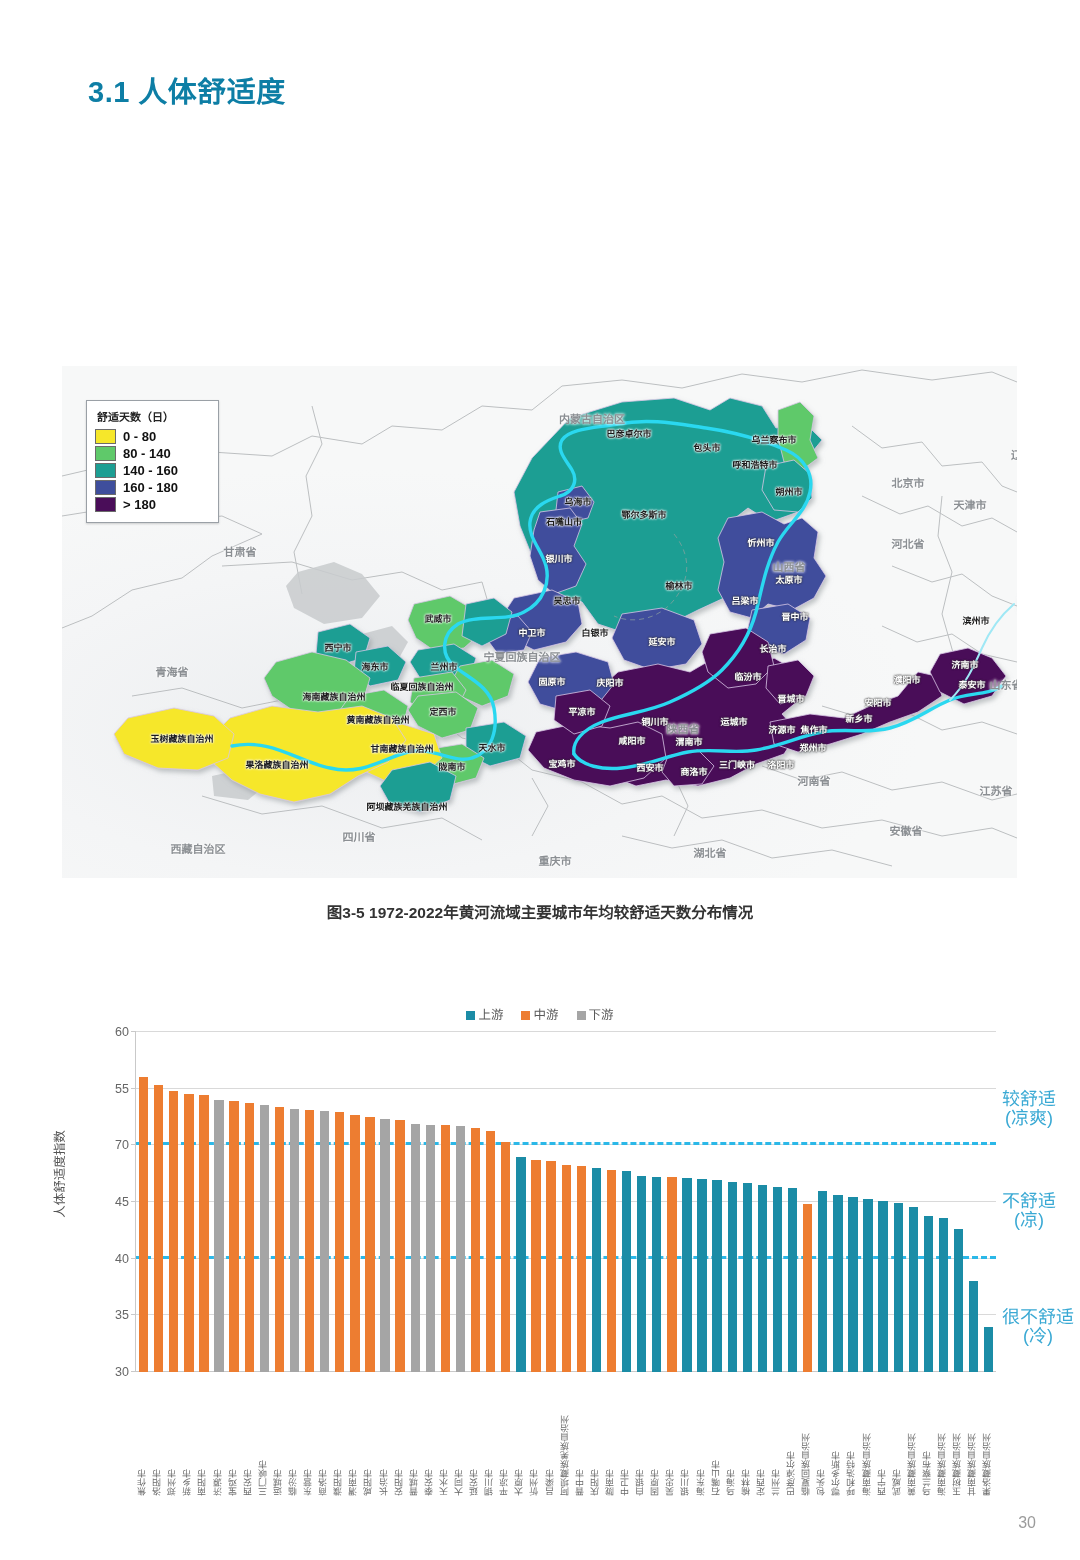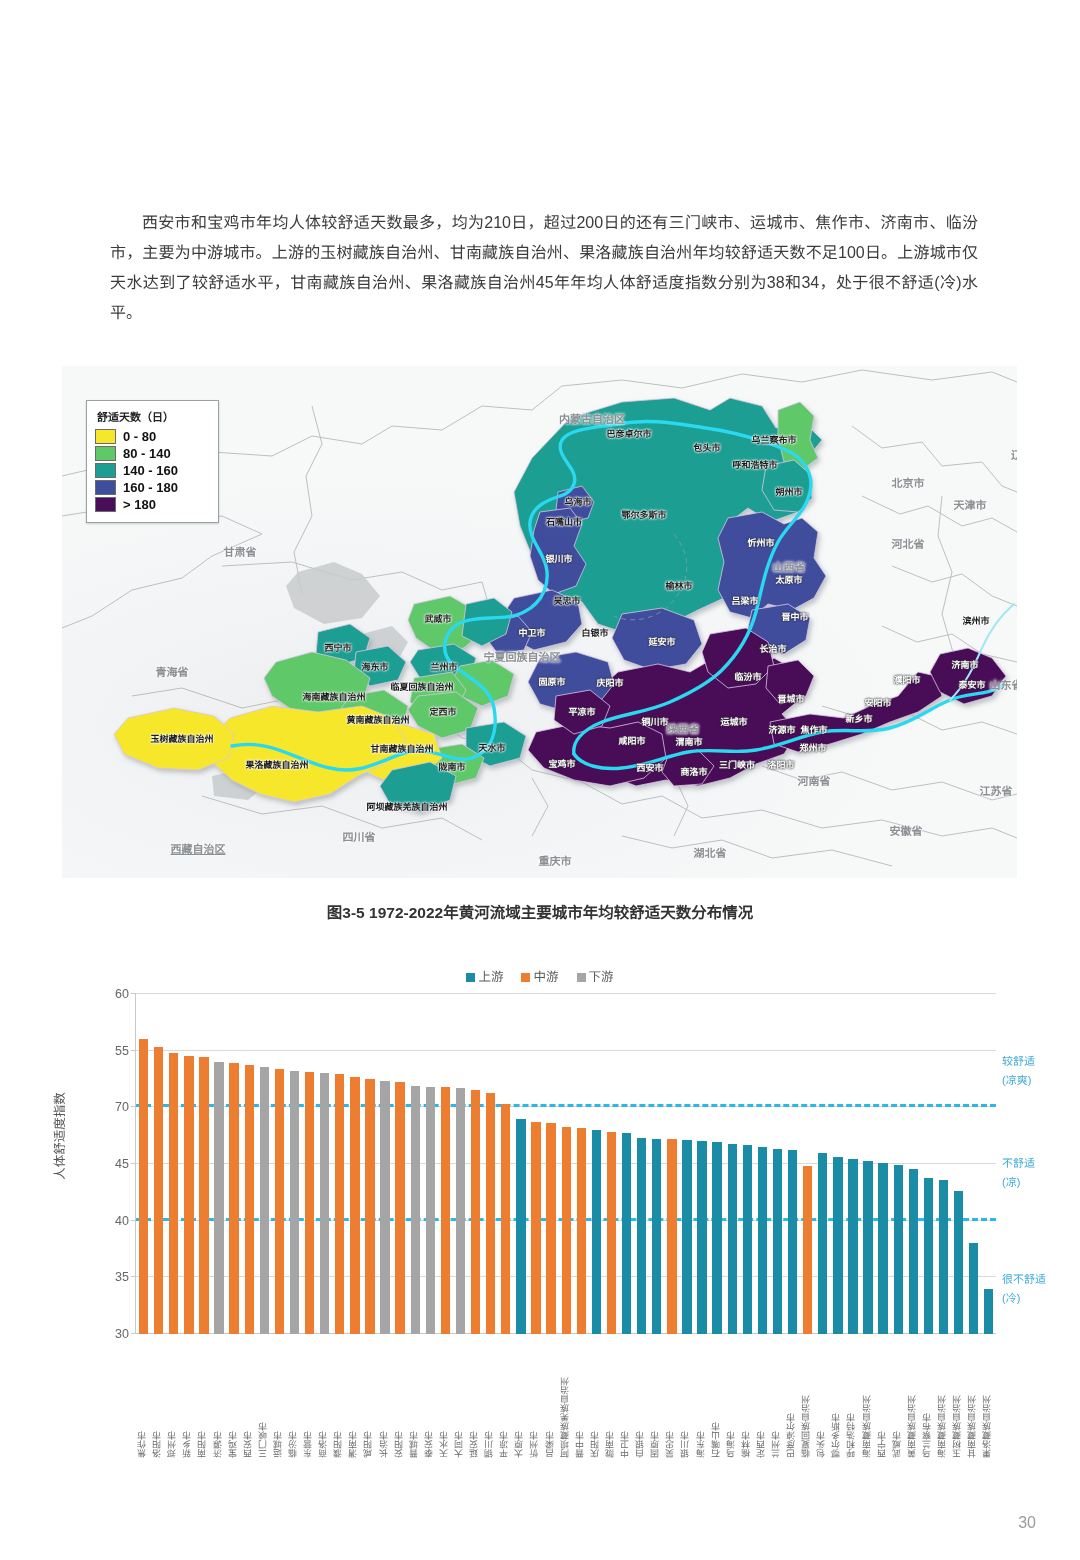--- a/index.html
+++ b/index.html
@@ -55,21 +55,21 @@
   .mlabel.white{color:#ffffff;text-shadow:0 0 2px #333,0 0 2px #333;}
 
   .cap{
     position:absolute;width:100%;text-align:center;
     font-size:15.5px;font-weight:bold;color:#333;
   }
   #cap1{top:900px;left:0;}
   #cap2{top:1470px;left:0;}
 
   
-  .chart-wrap{position:absolute;left:40px;top:966px;width:1000px;height:500px;}
+  .chart-wrap{position:absolute;left:40px;top:1004px;width:1000px;height:500px;}
   .chart-legend{
     position:absolute;left:0;top:0;width:1000px;text-align:center;
     font-size:12.5px;color:#5a5a5a;
   }
   .chart-legend span.itm{margin:0 9px;white-space:nowrap;}
   .sw{display:inline-block;width:9px;height:9px;margin-right:3px;vertical-align:-1px;}
 
   .plot{
     position:absolute;left:95px;top:28px;width:860px;height:340px;
     border-left:1px solid #c9c9c9;
@@ -92,31 +92,31 @@
     white-space:nowrap;
   }
   .xlabels{position:absolute;left:95px;top:372px;width:860px;height:120px;
     display:flex;justify-content:space-between;}
   .xcol{flex:1 1 0;display:flex;justify-content:center;}
   .xlab{
     font-size:9px;color:#6a6a6a;white-space:nowrap;
     writing-mode:vertical-rl;transform:rotate(180deg);
     letter-spacing:0px;line-height:9px;
   }
-  .annot{position:absolute;font-size:11px;color:#3aa9d4;text-align:left;
+  .annot{position:absolute;font-size:18px;color:#3aa9d4;text-align:center;
     line-height:19px;white-space:nowrap;}
   .annot .sub{display:block;}
   .pageno{position:absolute;right:44px;bottom:28px;font-size:16px;color:#9b9b9b;}
 </style>
 </head>
 <body>
 
 <div class="page">
 
-  <div class="para" id="para2">西安市和宝鸡市年均人体较舒适天数最多，均为210日，超过200日的还有三门峡市、运城市、焦作市、济南市、临汾市，主要为中游城市。上游的玉树藏族自治州、甘南藏族自治州、果洛藏族自治州年均较舒适天数不足100日。上游城市仅天水达到了较舒适水平，甘南藏族自治州、果洛藏族自治州45年年均人体舒适度指数分别为38和34，处于很不舒适(冷)水平。</div>
+  <div class="h-section">3.1 人体舒适度</div>
 
   <div class="map-wrap">
     <div class="map-bg"></div>
 
     <svg class="map-svg" viewBox="0 0 955 512">
       <defs>
         <filter id="sh" x="-20%" y="-20%" width="150%" height="150%">
           <feDropShadow dx="2" dy="3" stdDeviation="2.5" flood-color="#8e9499" flood-opacity=".55"></feDropShadow>
         </filter>
       </defs>
@@ -266,21 +266,21 @@
           <div class="legend-row">
             <span class="legend-sw" style="background: rgb(74, 13, 89);"></span>
             <span class="legend-lb">&gt; 180</span>
           </div>
         </div>
     </div>
 
     <div id="map-labels">
         <div class="mlabel prov" style="left: 178px; top: 185px;">甘肃省</div>
         <div class="mlabel prov" style="left: 110px; top: 305px;">青海省</div>
-        <div class="mlabel prov" style="left: 136px; top: 482px; text-decoration: underline;">西藏自治区</div>
+        <div class="mlabel prov" style="left: 136px; top: 482px;">西藏自治区</div>
         <div class="mlabel prov" style="left: 297px; top: 470px;">四川省</div>
         <div class="mlabel prov" style="left: 493px; top: 494px;">重庆市</div>
         <div class="mlabel prov" style="left: 648px; top: 486px;">湖北省</div>
         <div class="mlabel prov" style="left: 844px; top: 464px; font-family: Liberation Serif, serif;">安徽省</div>
         <div class="mlabel prov" style="left: 934px; top: 424px;">江苏省</div>
         <div class="mlabel prov" style="left: 530px; top: 52px;">内蒙古自治区</div>
         <div class="mlabel prov" style="left: 727px; top: 200px;">山西省</div>
         <div class="mlabel prov" style="left: 621px; top: 362px;">陕西省</div>
         <div class="mlabel prov" style="left: 752px; top: 414px;">河南省</div>
         <div class="mlabel prov" style="left: 846px; top: 177px;">河北省</div>

